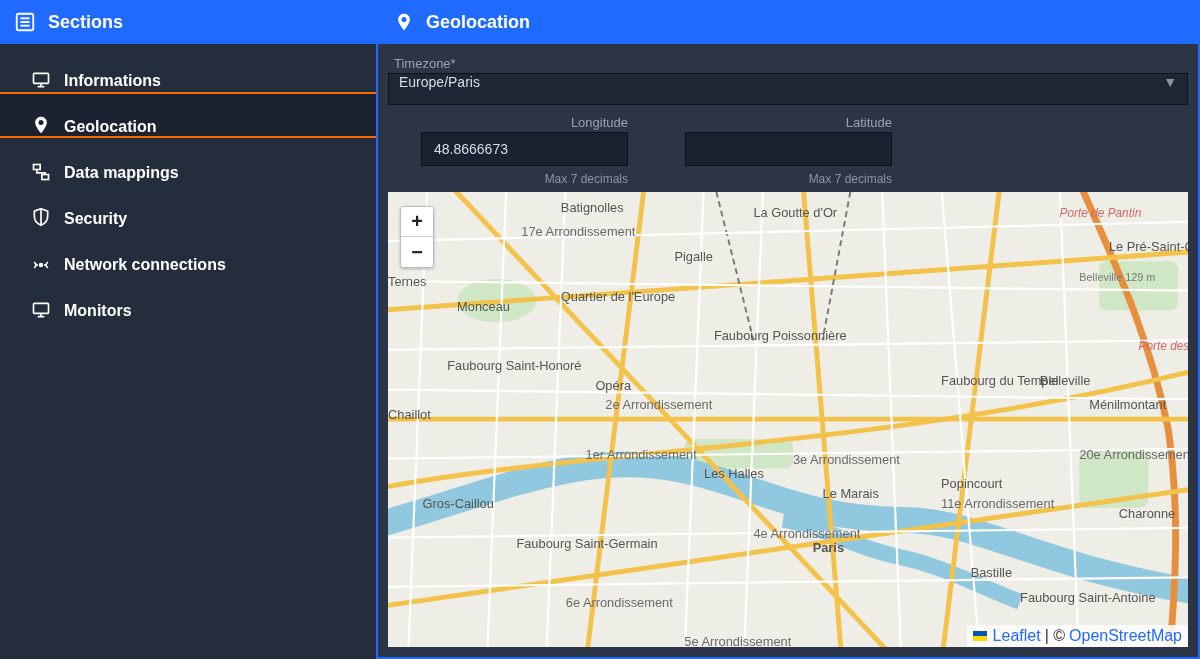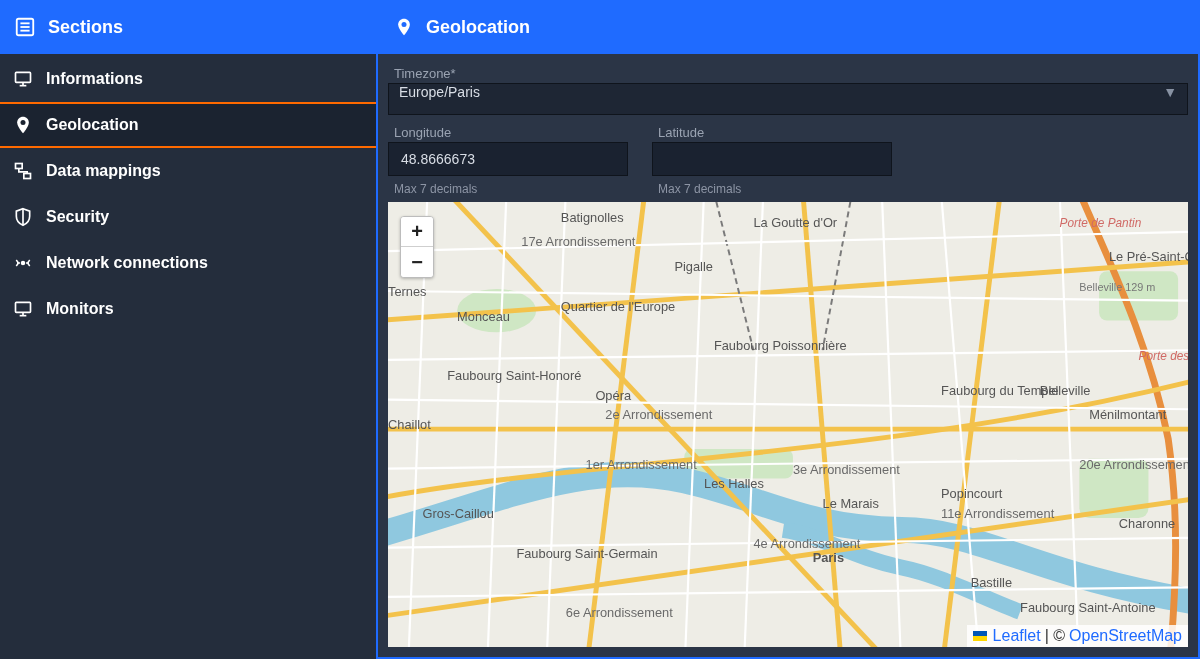--- a/index.html
+++ b/index.html
@@ -1,32 +1,32 @@
 <!DOCTYPE html>
 <html><head>
 <meta charset="utf-8">
 <style>
   * { box-sizing: border-box; margin: 0; padding: 0; }
   html, body { width: 1200px; height: 659px; font-family: Arial, Helvetica, sans-serif; background:#1f2733; color:#fff; overflow:hidden; }
   .app { display:flex; flex-direction:column; width:100%; height:100%; }
-  .topbar { display:flex; height:54px; background:#1f6bff; align-items:center; }
+  .topbar { display:flex; height:44px; background:#1f6bff; align-items:center; }
   .top-sections { width:376px; display:flex; align-items:center; padding-left:14px; font-weight:bold; font-size:18px; }
   .top-page { flex:1; display:flex; align-items:center; padding-left:18px; font-weight:bold; font-size:18px; }
   .top-sections .ico, .top-page .ico { margin-right:12px; display:inline-flex; align-items:center; justify-content:center; }
   .body { flex:1; display:flex; min-height:0; }
   .sidebar { width:376px; background:#242d3c; display:flex; flex-direction:column; padding-top:2px; }
-  .side-item { display:flex; align-items:center; height:46px; padding-left:10px; font-size:16px; font-weight:bold; color:#fff; cursor:pointer; border-top:2px solid transparent; border-bottom:2px solid transparent; }
+  .side-item { display:flex; align-items:flex-end; height:46px; padding-left:28px; font-size:16px; font-weight:bold; color:#fff; cursor:pointer; border-top:2px solid transparent; border-bottom:2px solid transparent; }
   .side-item .ico { width:26px; display:inline-flex; align-items:center; justify-content:center; margin-right:10px; }
   .side-item.active { background:#1b2330; border-top:2px solid #ff6a00; border-bottom:2px solid #ff6a00; }
   .main { flex:1; background:#2b3546; display:flex; flex-direction:column; padding:10px 10px 10px 10px; min-width:0; border:2px solid #1f6bff; border-top:none; }
   .field-label { color:#9aa3b2; font-size:13px; margin:2px 0 2px 6px; }
   .select { width:100%; height:32px; background:#1e2634; border:1px solid #0f141c; color:#d8dde5; padding:0 10px; display:flex; justify-content:space-between; font-size:14px; cursor:pointer; }
   .select .caret { color:#8892a3; }
   .row2 { display:flex; gap:24px; margin-top:8px; }
-  .col { width:240px; display:flex; flex-direction:column; }
+  .col { width:240px; display:flex; flex-direction:column;align-items:flex-end; }
   .text-input { height:34px; background:#1a2230; border:1px solid #0f141c; color:#d8dde5; padding:0 12px; font-size:14px; }
   .helper { color:#8d95a5; font-size:12px; margin:6px 0 0 6px; }
   .map { flex:1; margin-top:6px; position:relative; background:#e8e6df; overflow:hidden; }
   .map-bg { position:absolute; inset:0; }
   .zoom { position:absolute; left:12px; top:14px; width:34px; background:#fff; border:1px solid #bcbcbc; border-radius:4px; box-shadow:0 1px 3px rgba(0,0,0,0.25); overflow:hidden; }
   .zoom button { width:100%; height:30px; background:#fff; border:none; border-bottom:1px solid #cfcfcf; font-size:20px; font-weight:bold; color:#222; cursor:pointer; display:flex; align-items:center; justify-content:center; }
   .zoom button:last-child { border-bottom:none; }
   .attribution { position:absolute; right:0; bottom:0; background:rgba(255,255,255,0.84); color:#333; font-size:16px; padding:2px 6px; display:flex; align-items:center; gap:4px; }
   .attribution .flag { width:14px; height:10px; display:inline-block; background:linear-gradient(to bottom,#0057b7 0 50%,#ffd700 50% 100%); margin-right:2px; }
   .attribution a { color:#1f6bff; text-decoration:none; }

